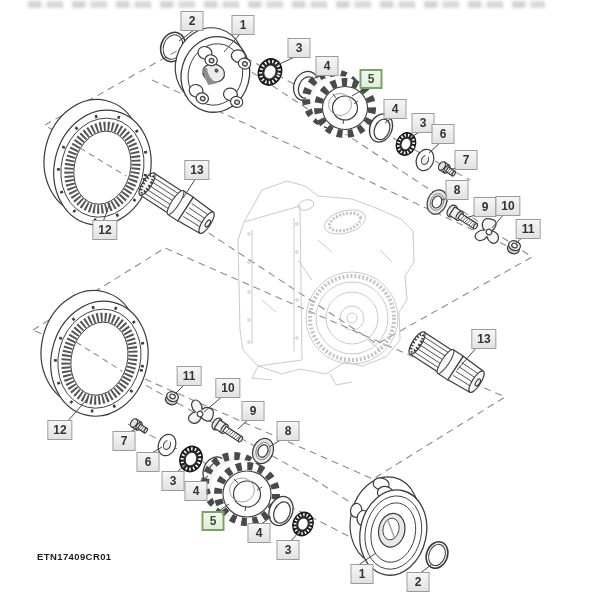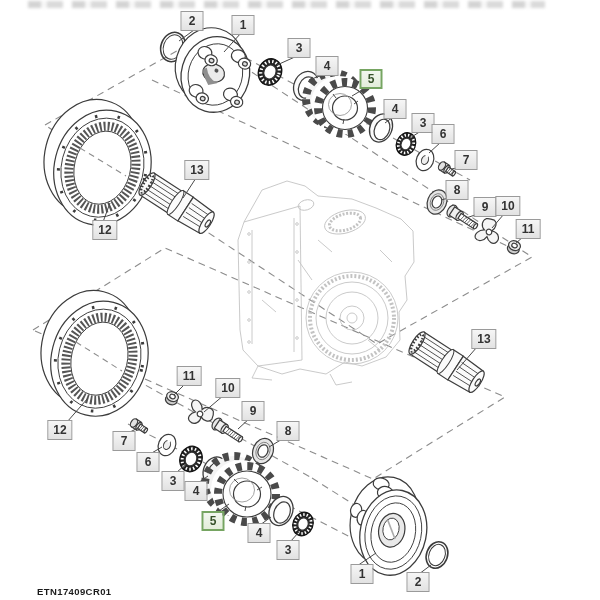--- a/index.html
+++ b/index.html
@@ -4,21 +4,21 @@
 <style>
   html,body{margin:0;padding:0;background:#fff;}
   #stage{position:relative;width:600px;height:600px;background:#ffffff;overflow:hidden;
          font-family:"Liberation Sans",sans-serif;}
   #art{position:absolute;left:0;top:0;}
   .co{position:absolute;transform:translate(-50%,-50%);min-width:23px;height:20px;
       padding:0 5px;box-sizing:border-box;display:flex;align-items:center;justify-content:center;
       background:linear-gradient(180deg,#f6f6f6,#e2e2e2);border:1.6px solid #9a9a9a;
       font-weight:bold;font-size:12px;line-height:1;color:#333;}
   .co.hl{border:2px solid #76a562;background:linear-gradient(180deg,#f2f7ef,#e3edda);color:#37522b;}
-  #dwgcode{position:absolute;left:37px;top:586px;font-size:9.5px;font-weight:bold;
+  #dwgcode{position:absolute;left:37px;top:551px;font-size:9.5px;font-weight:bold;
            letter-spacing:.4px;color:#1b1b1b;}
   #wmark{position:absolute;left:28px;top:1px;right:55px;height:7px;opacity:.5;
          background:repeating-linear-gradient(90deg,rgba(110,110,110,.6) 0 13px,
          rgba(170,170,170,.2) 13px 19px,rgba(120,120,120,.55) 19px 35px,rgba(255,255,255,0) 35px 44px);
          filter:blur(1.5px);}
 </style>
 </head>
 <body>
 
 <div id="stage">

